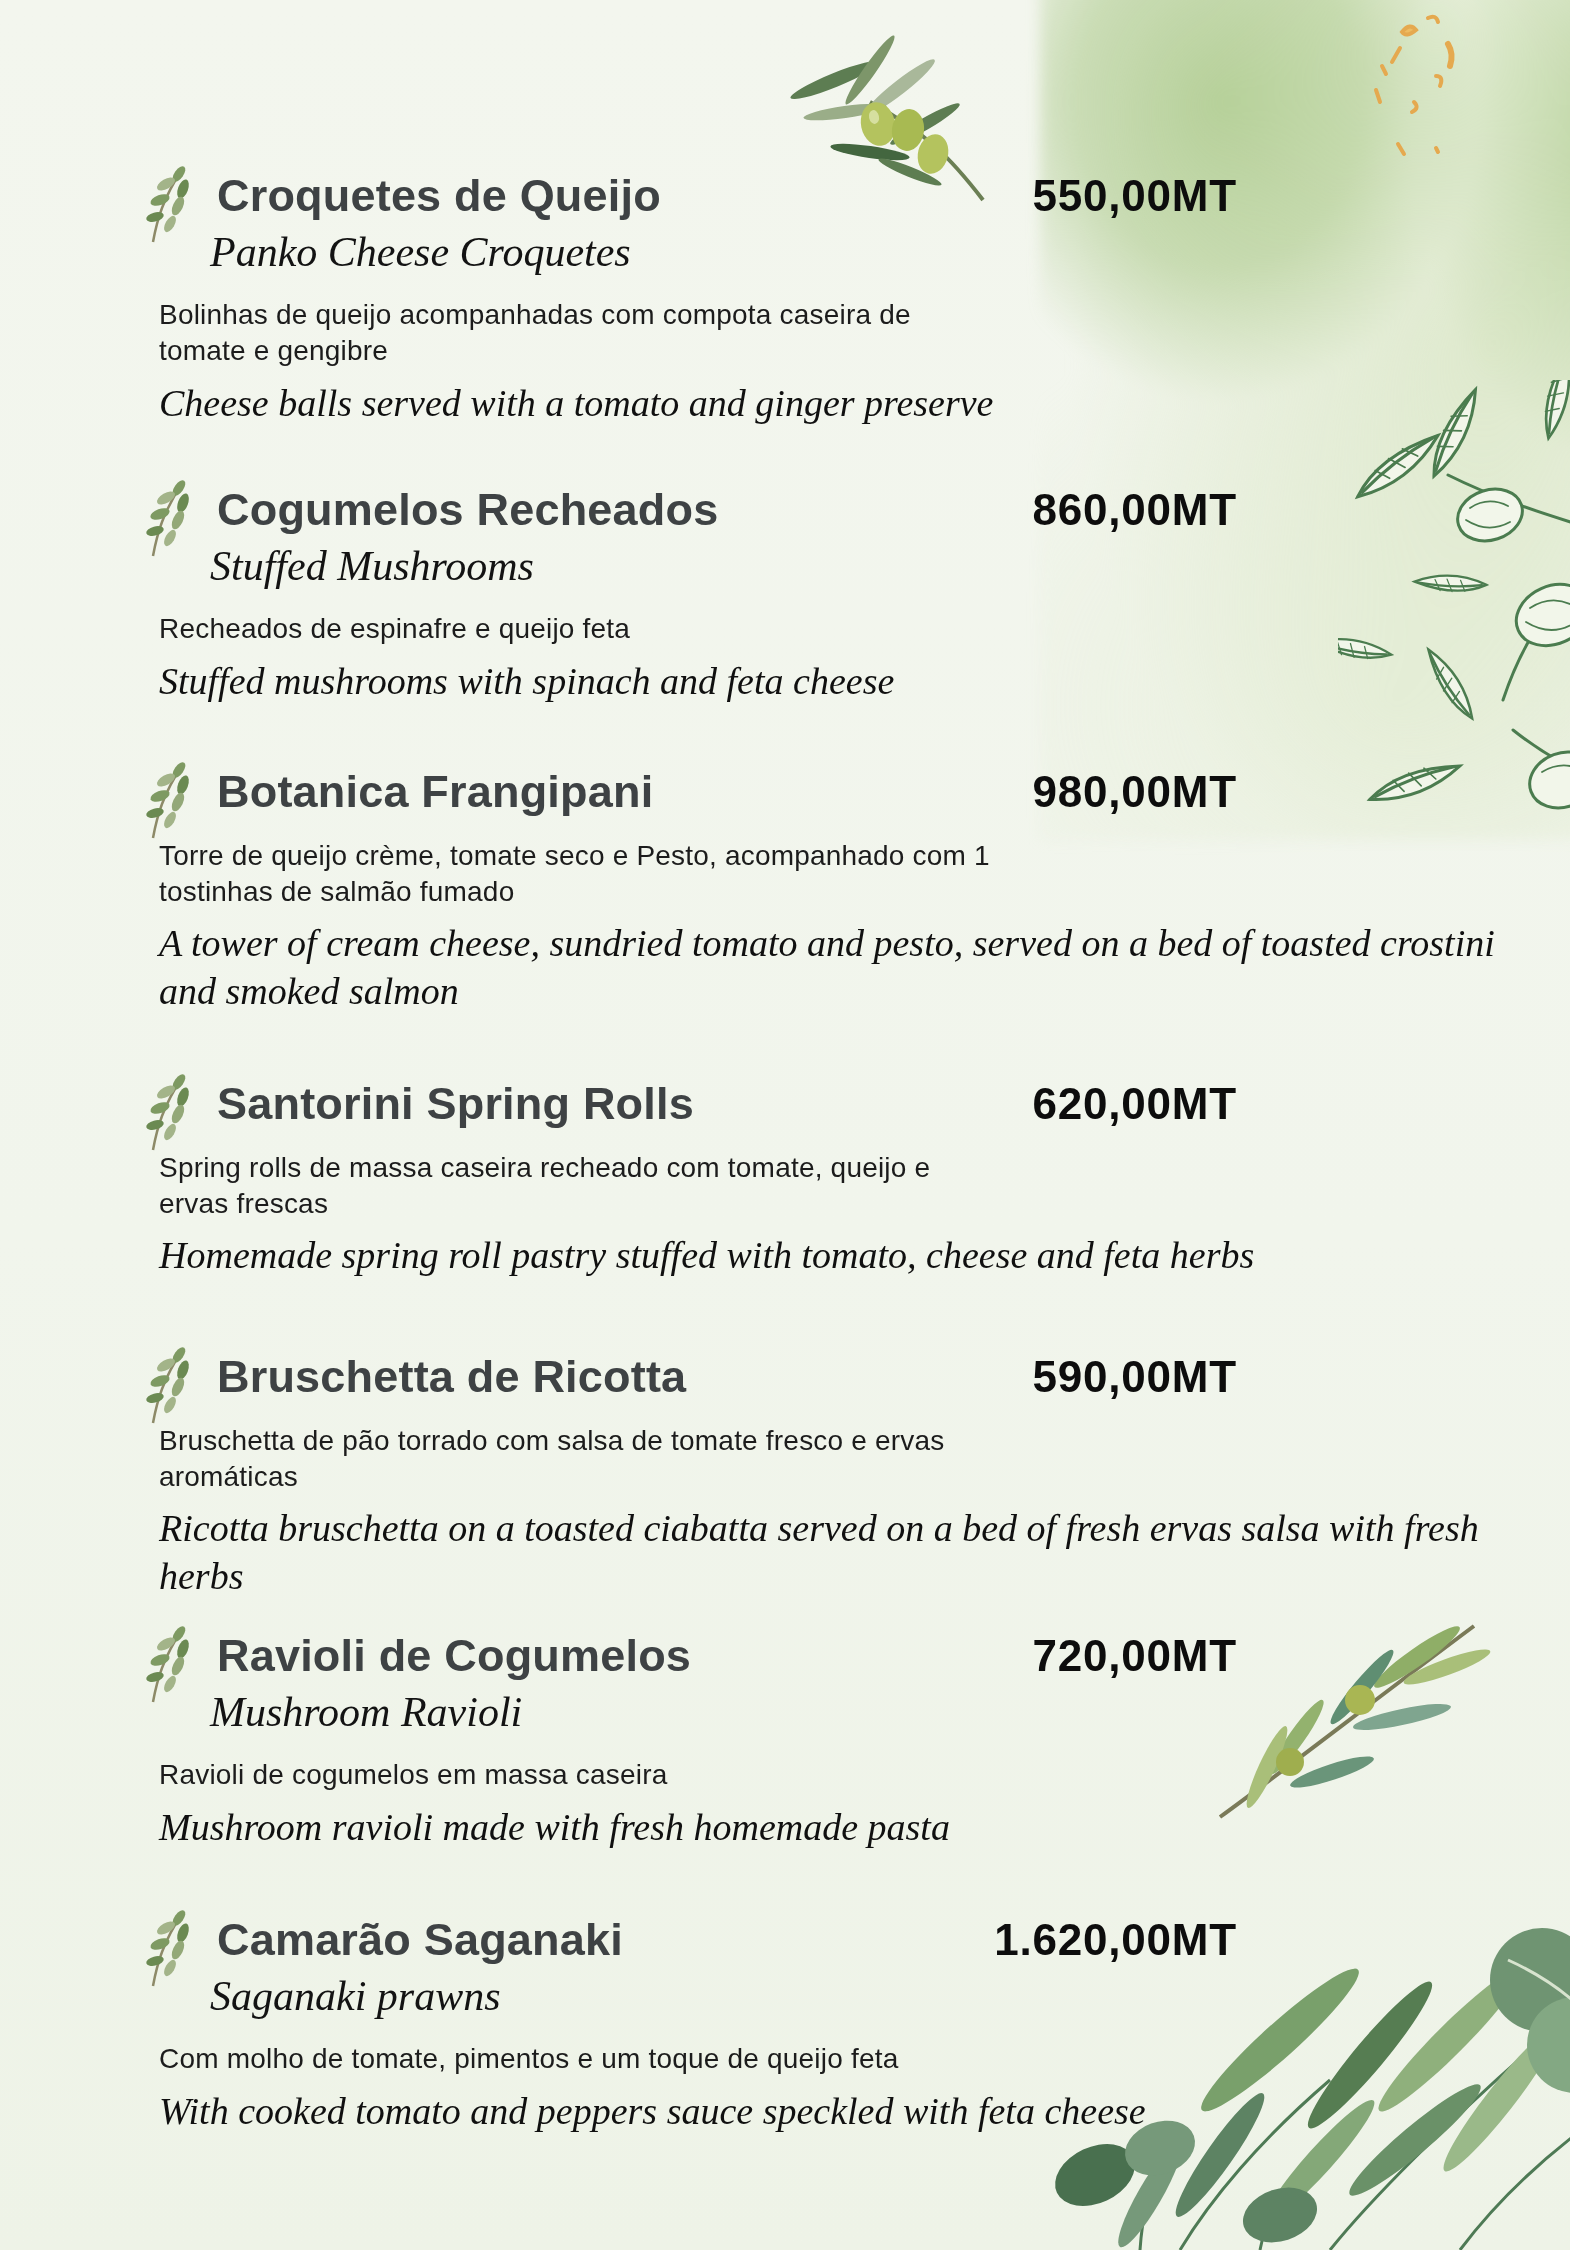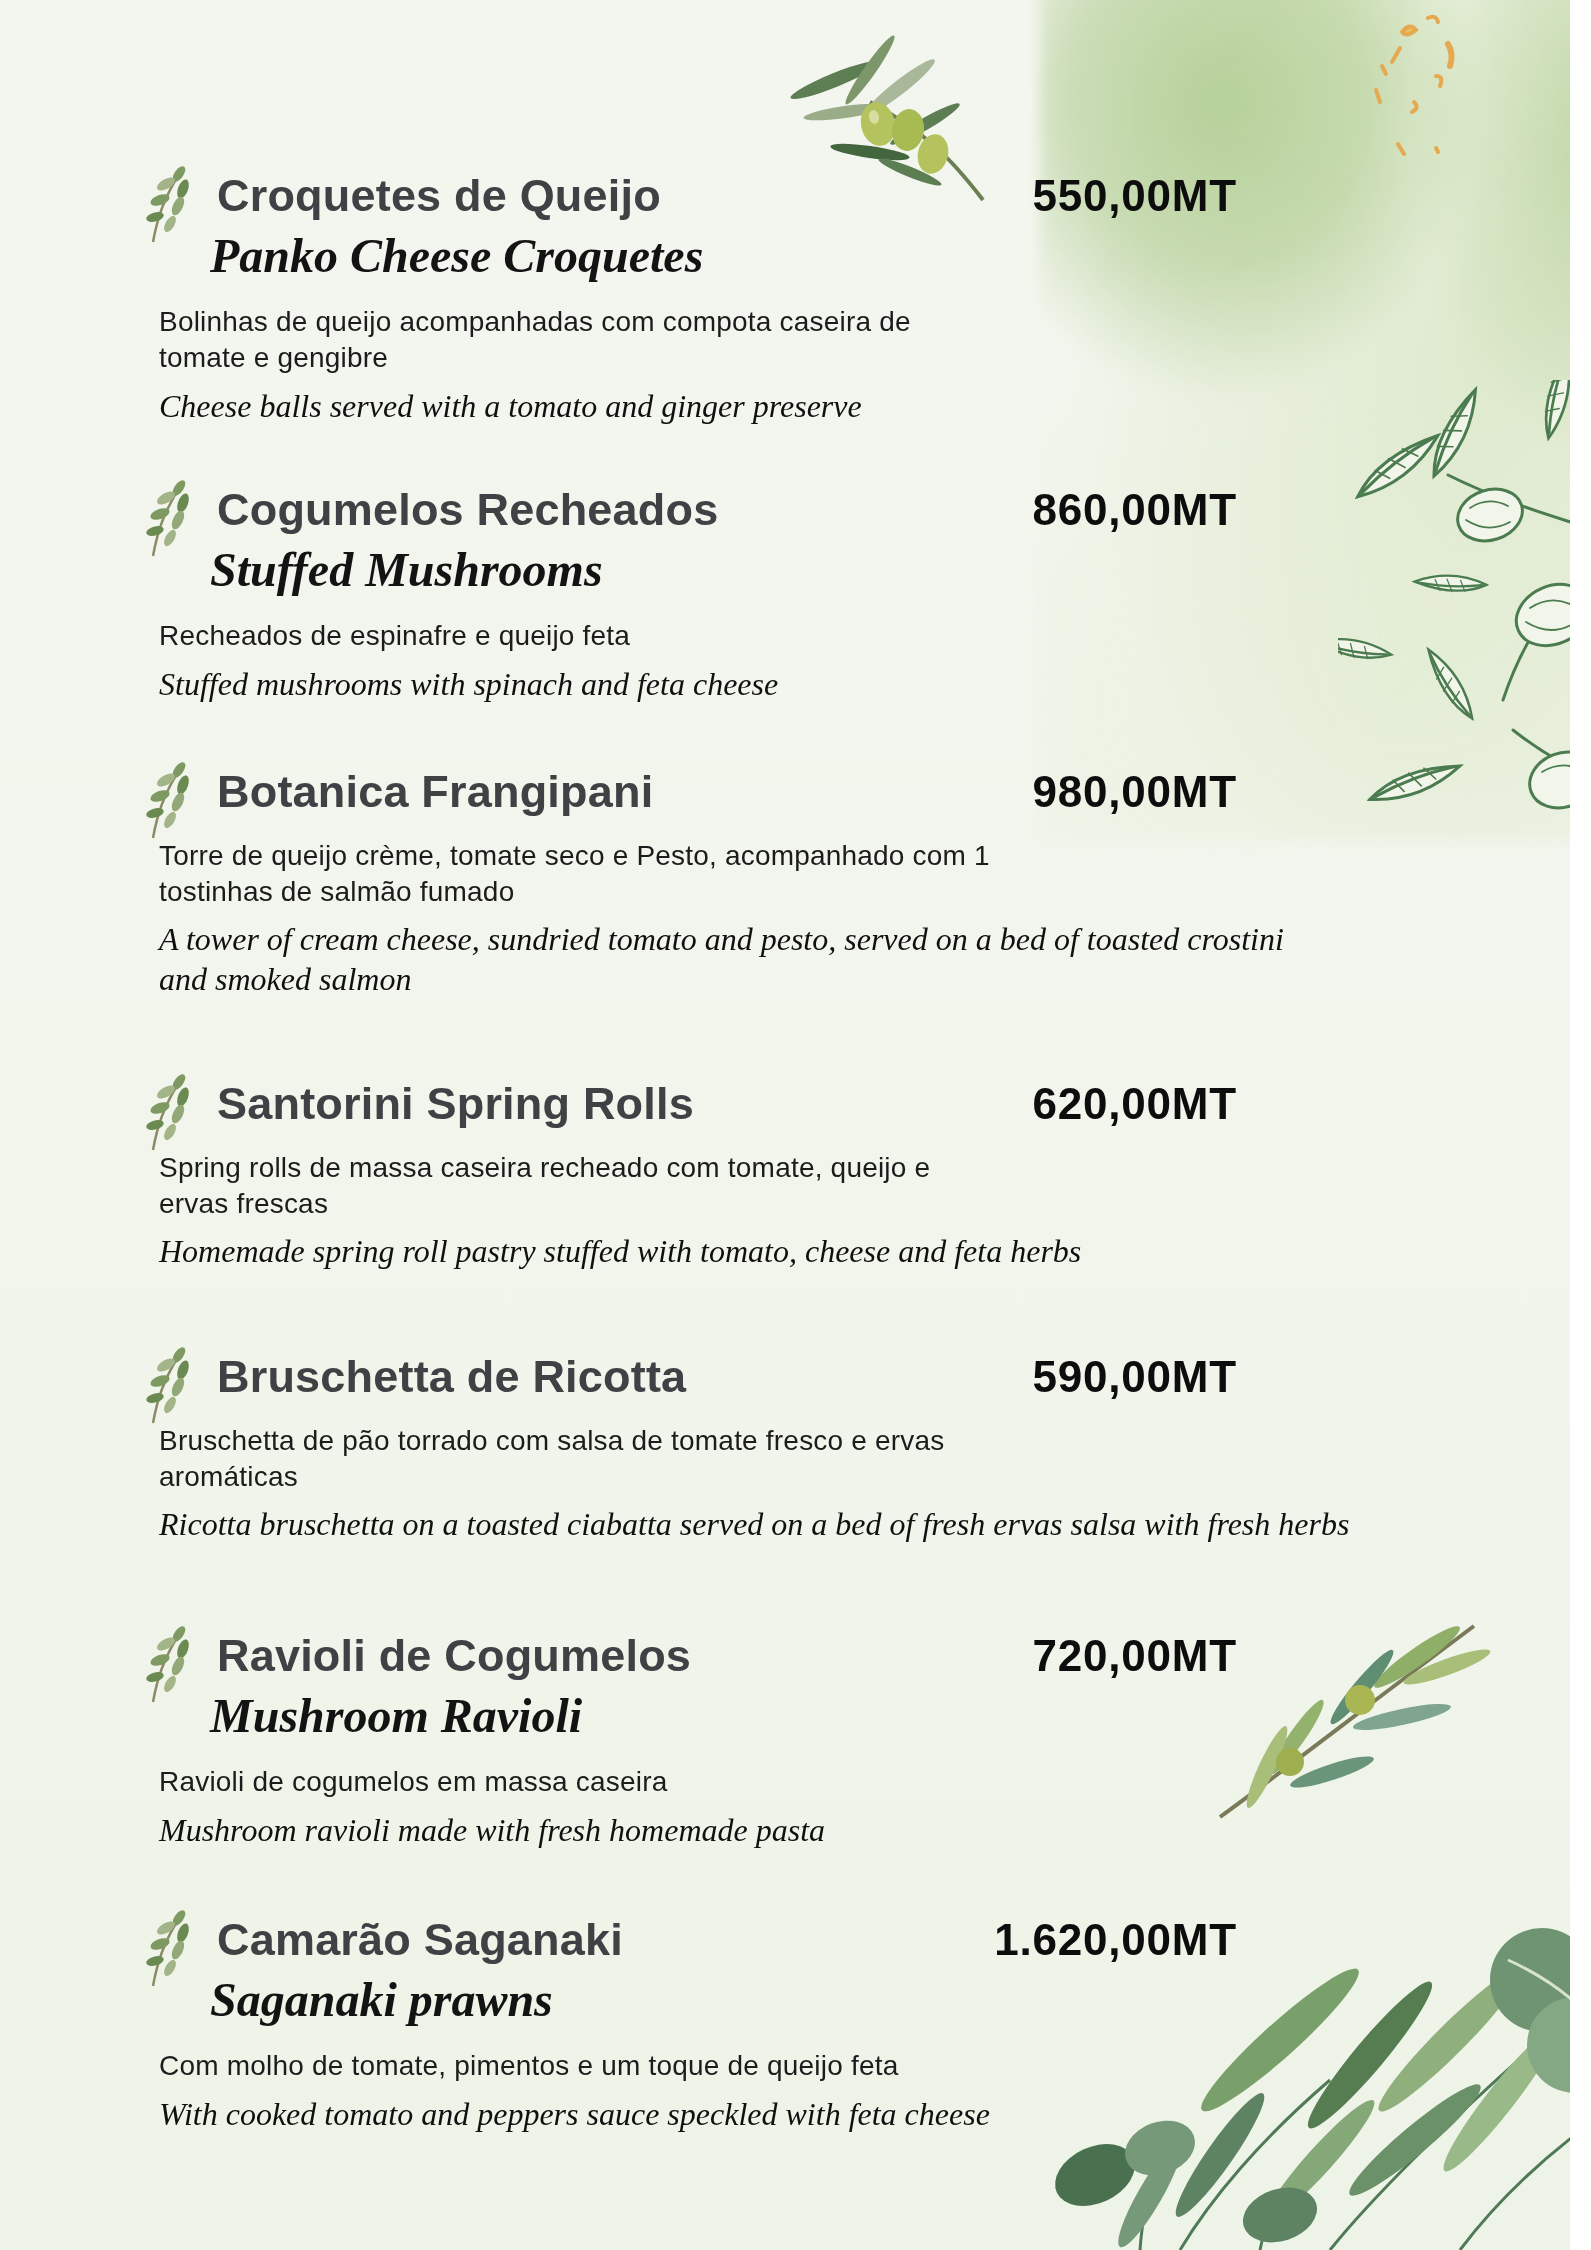--- a/index.html
+++ b/index.html
@@ -29,31 +29,31 @@
     font-weight:700;font-size:45px;line-height:1.15;
     color:#3e4244;letter-spacing:.2px;
   }
   .item-price{
     position:absolute;top:1px;left:700px;width:392px;text-align:right;
     font-weight:700;font-size:44px;line-height:1.15;color:#0d0d0d;letter-spacing:.8px;
   }
   .item-sub{
     margin:6px 0 0 65px;
     font-family:"Liberation Serif",serif;font-style:italic;
-    font-size:48px;line-height:1.18;color:#131313;font-weight:bold;
+    font-size:42px;line-height:1.18;color:#131313;
   }
   .item-desc{
     margin:20px 0 0 14px;
     font-size:28px;line-height:1.28;color:#1c1c1c;
     letter-spacing:.2px;white-space:pre-line;
   }
   .item-en{
     margin:11px 0 0 14px;
     font-family:"Liberation Serif",serif;font-style:italic;
-    font-size:32px;line-height:1.24;color:#101010;white-space:pre-line;
+    font-size:38px;line-height:1.24;color:#101010;white-space:pre-line;
   }
   .deco{position:absolute;z-index:1;}
 </style>
 </head>
 <body>
 
 <div class="page">
 
   <svg width="0" height="0" style="position:absolute">
     <defs>

